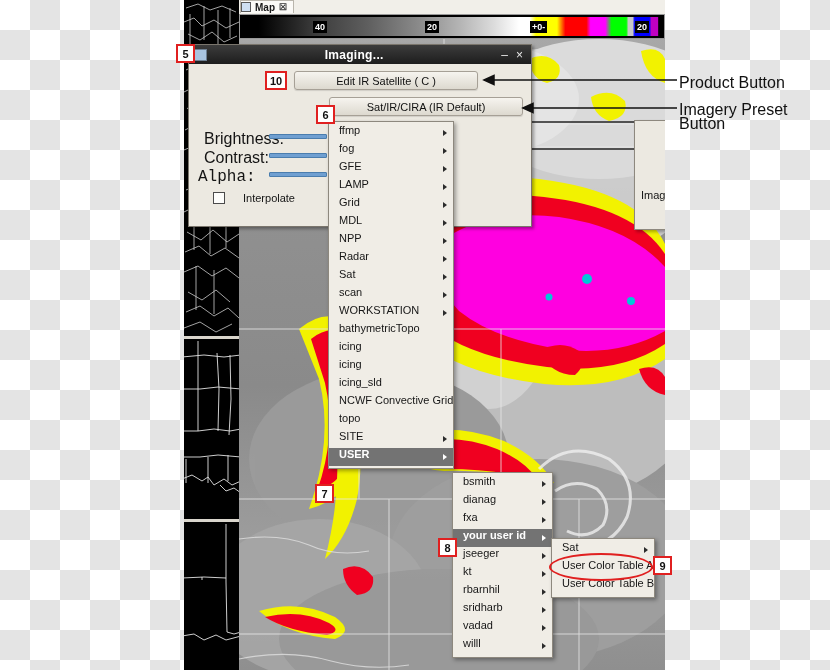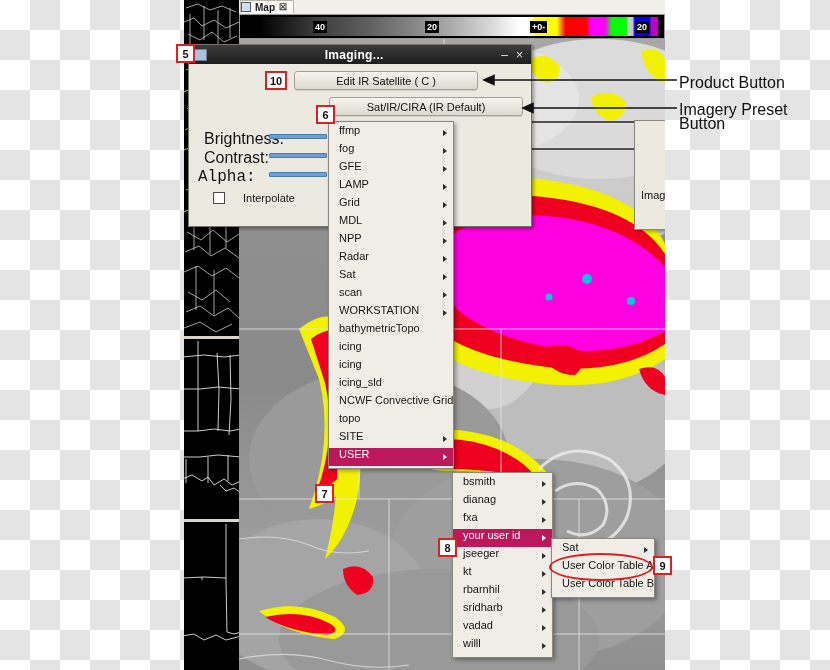--- a/index.html
+++ b/index.html
@@ -145,21 +145,21 @@
     position:absolute;background:#f0ede6;
     border:1px solid #8d887e;
     box-shadow:2px 2px 4px rgba(0,0,0,.35);
     box-sizing:border-box;
     padding:2px 0;
   }
   .mi{
     position:relative;height:18px;display:flex;align-items:flex-start;
     padding:0 21px 0 10px;font-size:11px;color:#161616;white-space:nowrap;
   }
-  .mi.sel{background:#be185d;color:#ffffff;}
+  .mi.sel{background:#737373;color:#ffffff;font-weight:bold;}
   .mi .arrow{
     position:absolute;right:6px;top:50%;margin-top:-3px;
     width:0;height:0;border-left:4px solid #2b2b2b;
     border-top:3px solid transparent;border-bottom:3px solid transparent;
   }
   .mi.sel .arrow{border-left-color:#ffffff;}
 
   #menu-cat{left:328px;top:121px;width:126px;}
   #menu-user{left:452px;top:472px;width:101px;}
   #menu-leaf{left:551px;top:538px;width:104px;}

